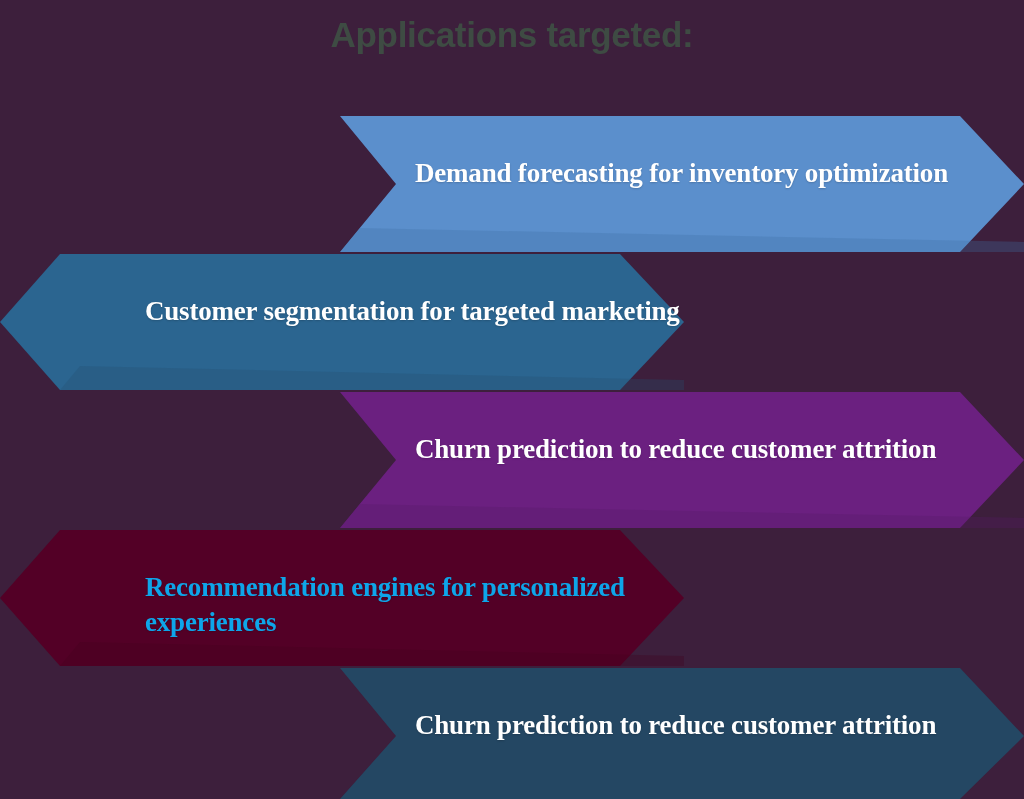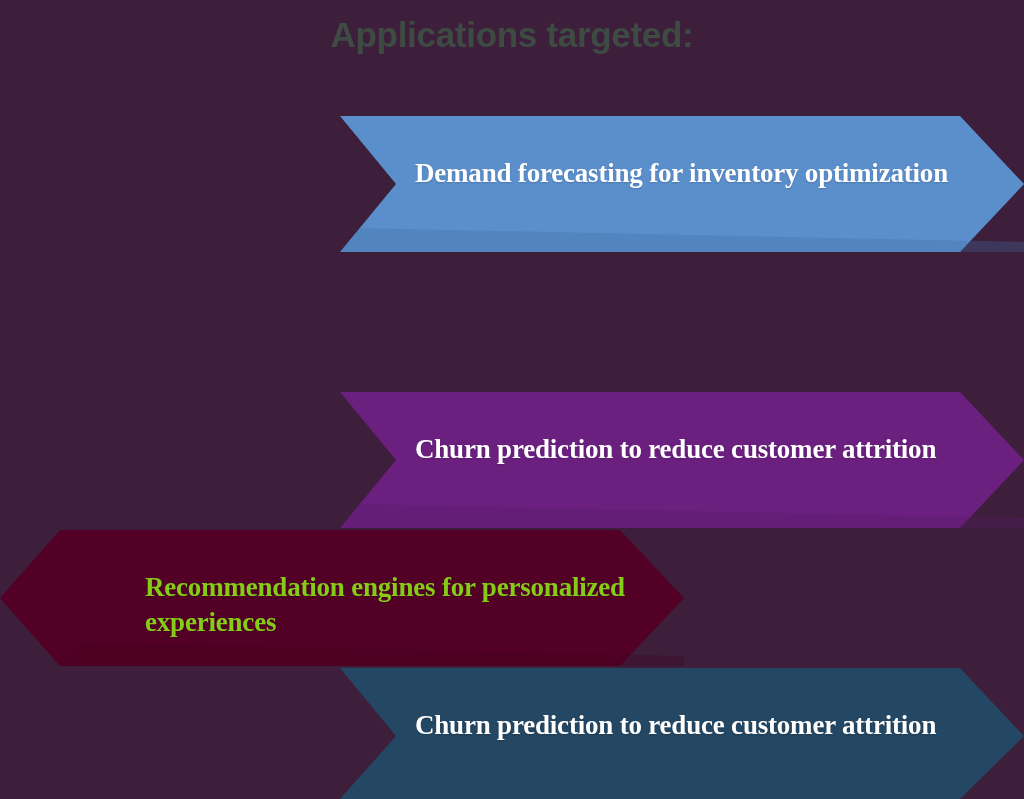--- a/index.html
+++ b/index.html
@@ -86,35 +86,42 @@
   <div id="slide-title" style="color: rgb(62, 75, 67);">Applications targeted:</div>
 
   <div class="band" id="band-1">
     <svg width="684" height="136" viewBox="0 0 684 136">
       <polygon id="b1-shape" points="0,0 620,0 684,68 620,136 0,136 56,68" fill="#5B8FCC"></polygon>
       <polygon id="b1-shadow" points="0,136 20,112 684,126 684,136" opacity="0.30" fill="#3F6FA5"></polygon>
     </svg>
     <div class="band-label" style="color: rgb(255, 255, 255);">Demand forecasting for inventory optimization</div>
   </div>
 
+  <div class="band" id="band-2">
+    <svg width="684" height="136" viewBox="0 0 684 136">
+      <polygon id="b2-shape" points="60,0 620,0 684,68 620,136 60,136 0,68" fill="#2B6590"></polygon>
+      <polygon id="b2-shadow" points="60,136 80,112 684,126 684,136" opacity="0.30" fill="#23506F"></polygon>
+    </svg>
+    <div class="band-label" style="color: rgb(255, 255, 255);">Customer segmentation for targeted marketing</div>
+  </div>
 
   <div class="band" id="band-3">
     <svg width="684" height="136" viewBox="0 0 684 136">
       <polygon id="b3-shape" points="0,0 620,0 684,68 620,136 0,136 56,68" fill="#6B2080"></polygon>
       <polygon id="b3-shadow" points="0,136 20,112 684,126 684,136" opacity="0.30" fill="#551A66"></polygon>
     </svg>
     <div class="band-label" style="color: rgb(255, 255, 255);">Churn prediction to reduce customer attrition</div>
   </div>
 
   <div class="band" id="band-4">
     <svg width="684" height="136" viewBox="0 0 684 136">
       <polygon id="b4-shape" points="60,0 620,0 684,68 620,136 60,136 0,68" fill="#530026"></polygon>
       <polygon id="b4-shadow" points="60,136 80,112 684,126 684,136" opacity="0.30" fill="#41001D"></polygon>
     </svg>
-    <div class="band-label" style="color: #84cc16;">Recommendation engines for personalized experiences</div>
+    <div class="band-label" style="color: #0ea5e9;">Recommendation engines for personalized experiences</div>
   </div>
 
   <div class="band" id="band-5">
     <svg width="684" height="131" viewBox="0 0 684 131">
       <polygon id="b5-shape" points="0,0 620,0 684,68 620,131 0,131 56,68" fill="#244763"></polygon>
     </svg>
     <div class="band-label" style="color: rgb(255, 255, 255);">Churn prediction to reduce customer attrition</div>
   </div>
 
 </div>

